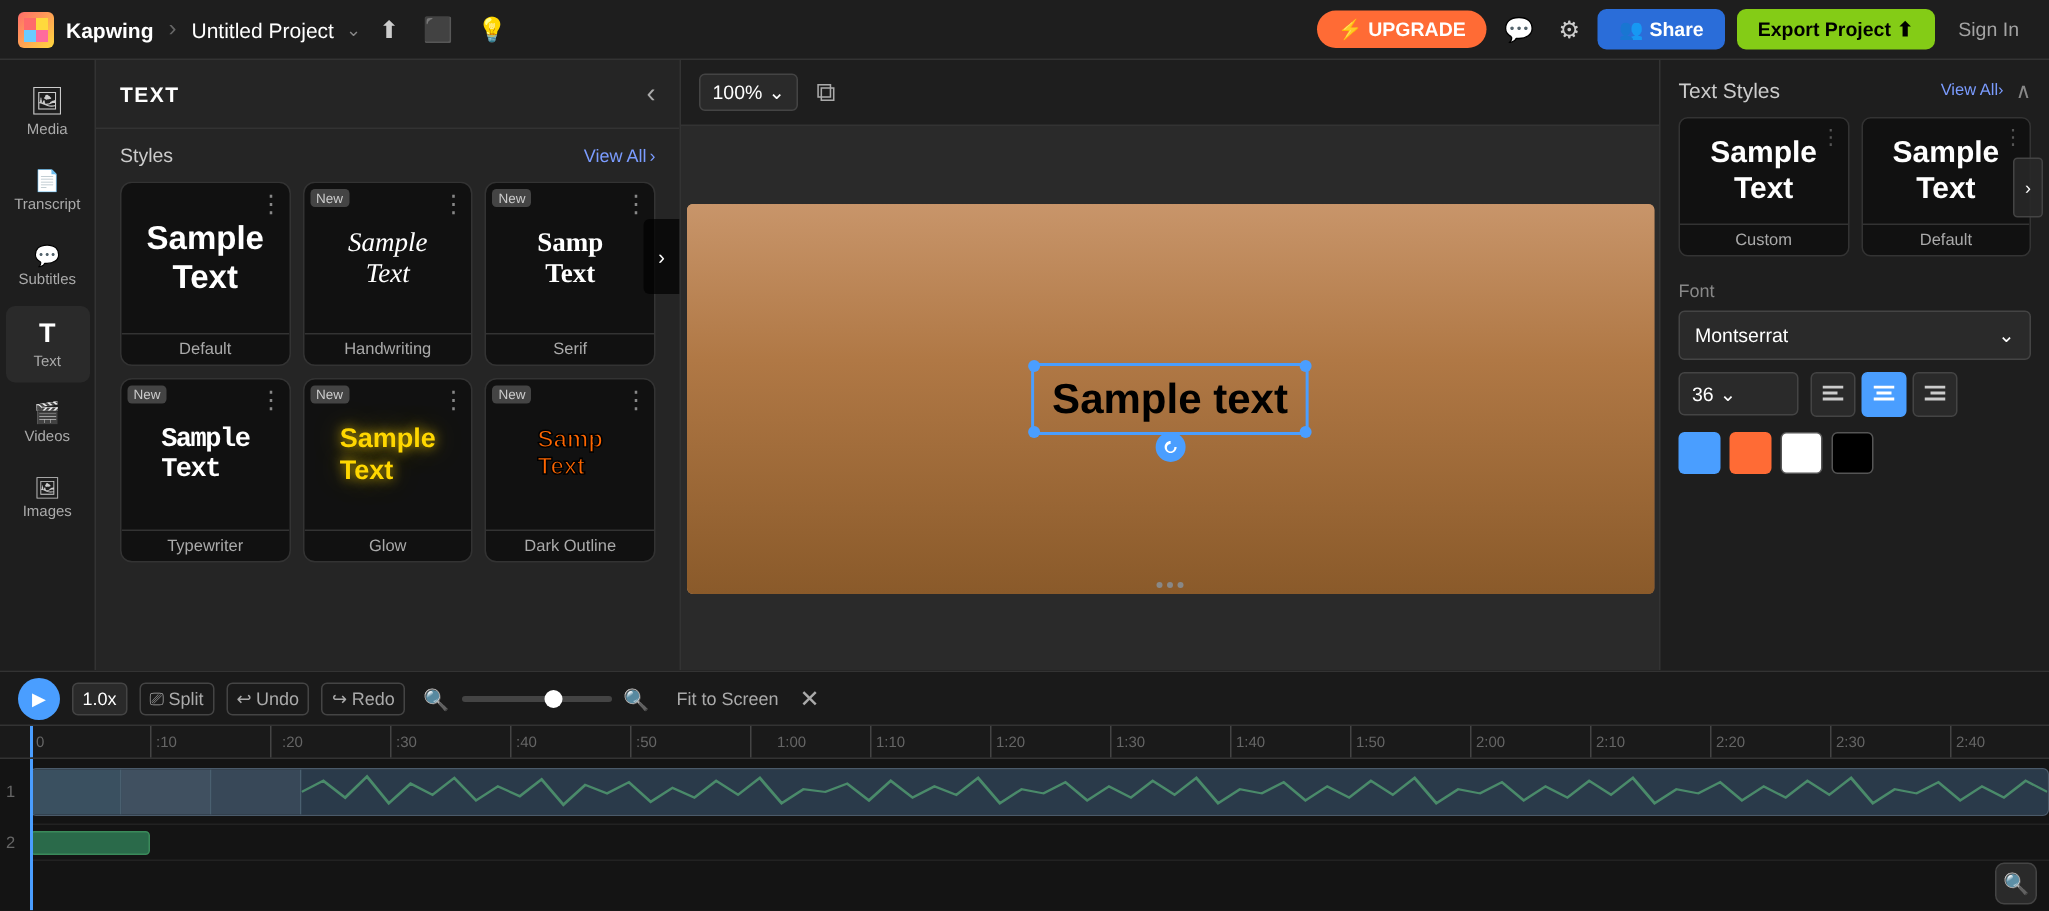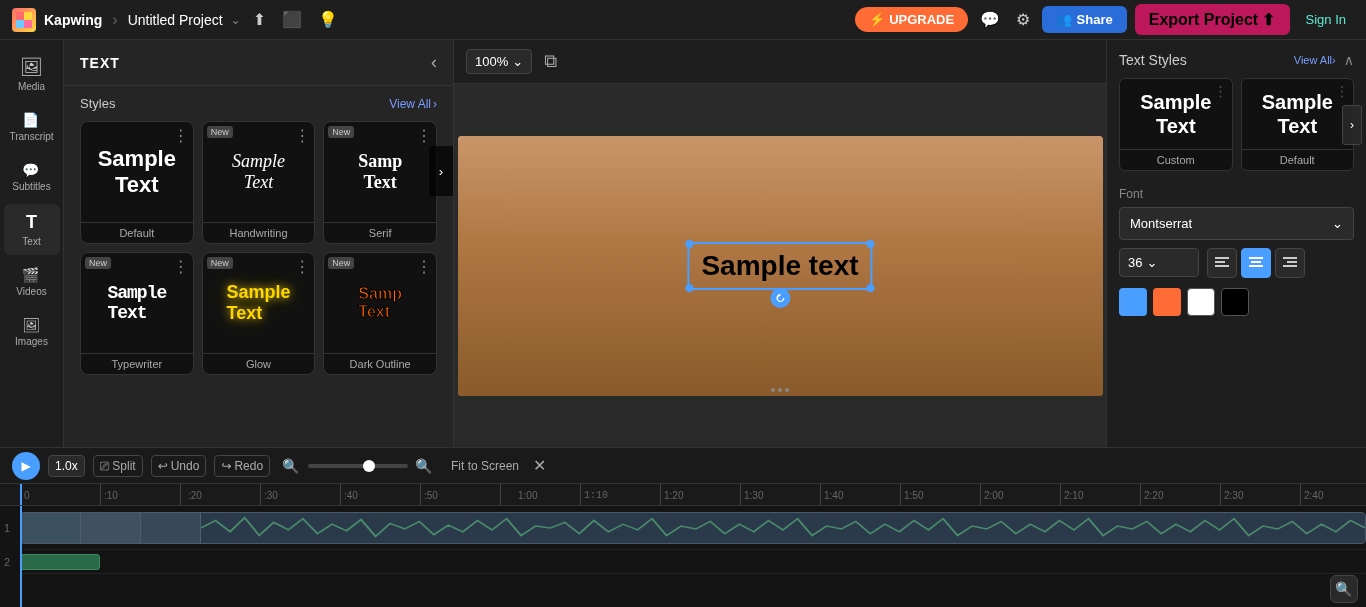--- a/index.html
+++ b/index.html
@@ -10,22 +10,22 @@
     .topbar-logo { width: 24px; height: 24px; background: linear-gradient(135deg, #ff6b6b, #ffd93d); border-radius: 4px; display: flex; align-items: center; justify-content: center; font-size: 10px; font-weight: bold; }
     .topbar-brand { font-size: 14px; font-weight: 600; color: #fff; }
     .topbar-sep { color: #666; margin: 0 2px; }
     .topbar-project { font-size: 14px; color: #fff; }
     .topbar-chevron { color: #888; font-size: 12px; cursor: pointer; }
     .topbar-spacer { flex: 1; }
     .btn-icon { background: none; border: none; color: #ccc; cursor: pointer; padding: 4px; font-size: 16px; display: flex; align-items: center; }
     .btn-upgrade { background: #ff6b35; color: #fff; border: none; border-radius: 20px; padding: 5px 14px; font-size: 13px; font-weight: 600; cursor: pointer; display: flex; align-items: center; gap: 4px; }
     .btn-upgrade-star { color: #ffd700; }
     .btn-share { background: #2a6dd9; color: #fff; border: none; border-radius: 6px; padding: 6px 14px; font-size: 13px; font-weight: 600; cursor: pointer; display: flex; align-items: center; gap: 4px; }
-    .btn-export { background: #be185d; color: #000; border: none; border-radius: 6px; padding: 6px 14px; font-size: 16px; font-weight: 600; cursor: pointer; display: flex; align-items: center; gap: 4px; }
-    .btn-signin { background: none; color: #5eead4; border: none; font-size: 13px; cursor: pointer; padding: 6px 8px; }
+    .btn-export { background: #84cc16; color: #000; border: none; border-radius: 6px; padding: 6px 14px; font-size: 13px; font-weight: 600; cursor: pointer; display: flex; align-items: center; gap: 4px; }
+    .btn-signin { background: none; color: #a3a3a3; border: none; font-size: 13px; cursor: pointer; padding: 6px 8px; }
 
     
     .main-area { display: flex; flex: 1; overflow: hidden; }
 
     
     .sidebar-icons { width: 64px; background: #1e1e1e; display: flex; flex-direction: column; align-items: center; padding-top: 8px; gap: 4px; border-right: 1px solid #333; flex-shrink: 0; }
     .sidebar-item { display: flex; flex-direction: column; align-items: center; gap: 3px; padding: 8px 6px; border-radius: 6px; cursor: pointer; width: 56px; }
     .sidebar-item.active { background: #2a2a2a; }
     .sidebar-item-icon { font-size: 18px; color: #ccc; }
     .sidebar-item-label { font-size: 10px; color: #aaa; text-align: center; }
@@ -424,21 +424,21 @@
 
   <div class="timeline-ruler">
     <div style="position:absolute; left:20px; display:flex; top:0;">
       <div style="font-size:10px; color:#666; width:80px; border-left:1px solid #444; padding-left:3px; height:22px; display:flex; align-items:center;">0</div>
       <div style="font-size:10px; color:#666; width:80px; border-left:1px solid #444; padding-left:3px; height:22px; display:flex; align-items:center;">:10</div>
       <div style="font-size:10px; color:#666; width:80px; border-left:1px solid #444; padding-left:7px; height:22px; display:flex; align-items:center;">:20</div>
       <div style="font-size:10px; color:#666; width:80px; border-left:1px solid #444; padding-left:3px; height:22px; display:flex; align-items:center;">:30</div>
       <div style="font-size:10px; color:#666; width:80px; border-left:1px solid #444; padding-left:3px; height:22px; display:flex; align-items:center;">:40</div>
       <div style="font-size:10px; color:#666; width:80px; border-left:1px solid #444; padding-left:3px; height:22px; display:flex; align-items:center;">:50</div>
       <div style="font-size:10px; color:#666; width:80px; border-left:1px solid #444; padding-left:17px; height:22px; display:flex; align-items:center;">1:00</div>
-      <div style="font-size:10px; color:#666; width:80px; border-left:1px solid #444; padding-left:3px; height:22px; display:flex; align-items:center;font-family:Liberation Mono, monospace;">1:10</div>
+      <div style="font-size:10px; color:#666; width:80px; border-left:1px solid #444; padding-left:3px; height:22px; display:flex; align-items:center;">1:10</div>
       <div style="font-size:10px; color:#666; width:80px; border-left:1px solid #444; padding-left:3px; height:22px; display:flex; align-items:center;">1:20</div>
       <div style="font-size:10px; color:#666; width:80px; border-left:1px solid #444; padding-left:3px; height:22px; display:flex; align-items:center;">1:30</div>
       <div style="font-size:10px; color:#666; width:80px; border-left:1px solid #444; padding-left:3px; height:22px; display:flex; align-items:center;">1:40</div>
       <div style="font-size:10px; color:#666; width:80px; border-left:1px solid #444; padding-left:3px; height:22px; display:flex; align-items:center;">1:50</div>
       <div style="font-size:10px; color:#666; width:80px; border-left:1px solid #444; padding-left:3px; height:22px; display:flex; align-items:center;">2:00</div>
       <div style="font-size:10px; color:#666; width:80px; border-left:1px solid #444; padding-left:3px; height:22px; display:flex; align-items:center;">2:10</div>
       <div style="font-size:10px; color:#666; width:80px; border-left:1px solid #444; padding-left:3px; height:22px; display:flex; align-items:center;">2:20</div>
       <div style="font-size:10px; color:#666; width:80px; border-left:1px solid #444; padding-left:3px; height:22px; display:flex; align-items:center;">2:30</div>
       <div style="font-size:10px; color:#666; width:80px; border-left:1px solid #444; padding-left:3px; height:22px; display:flex; align-items:center;">2:40</div>
     </div>

